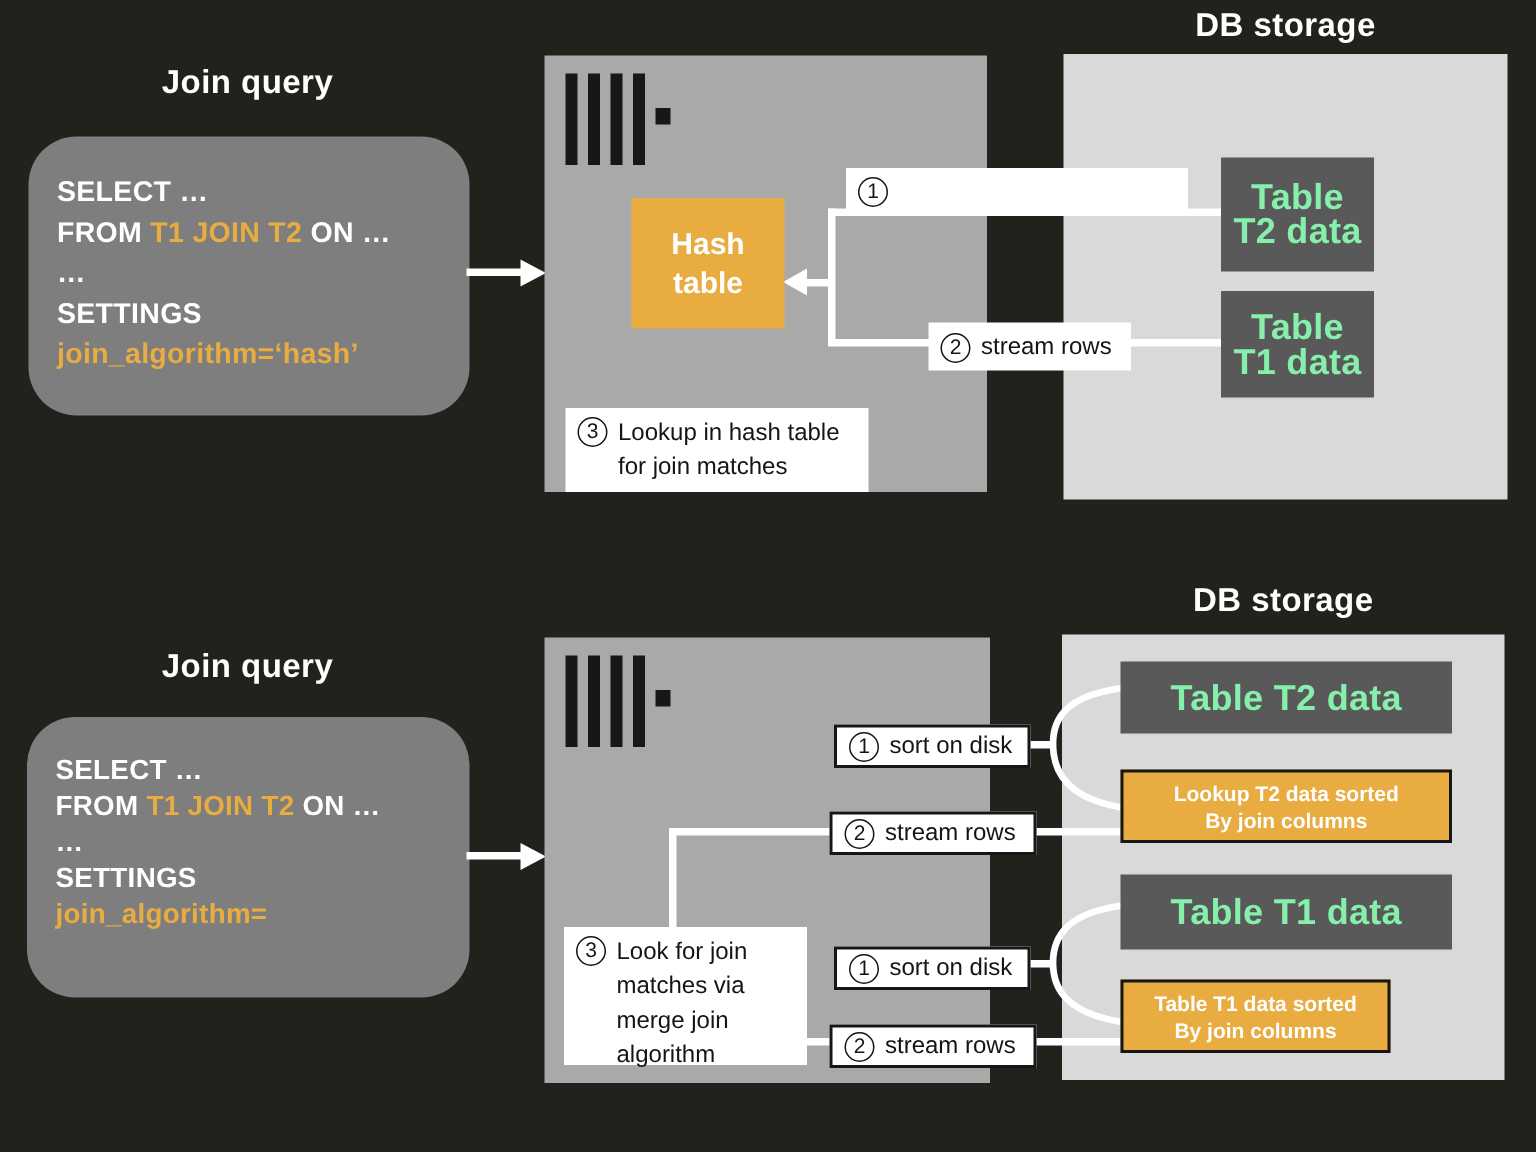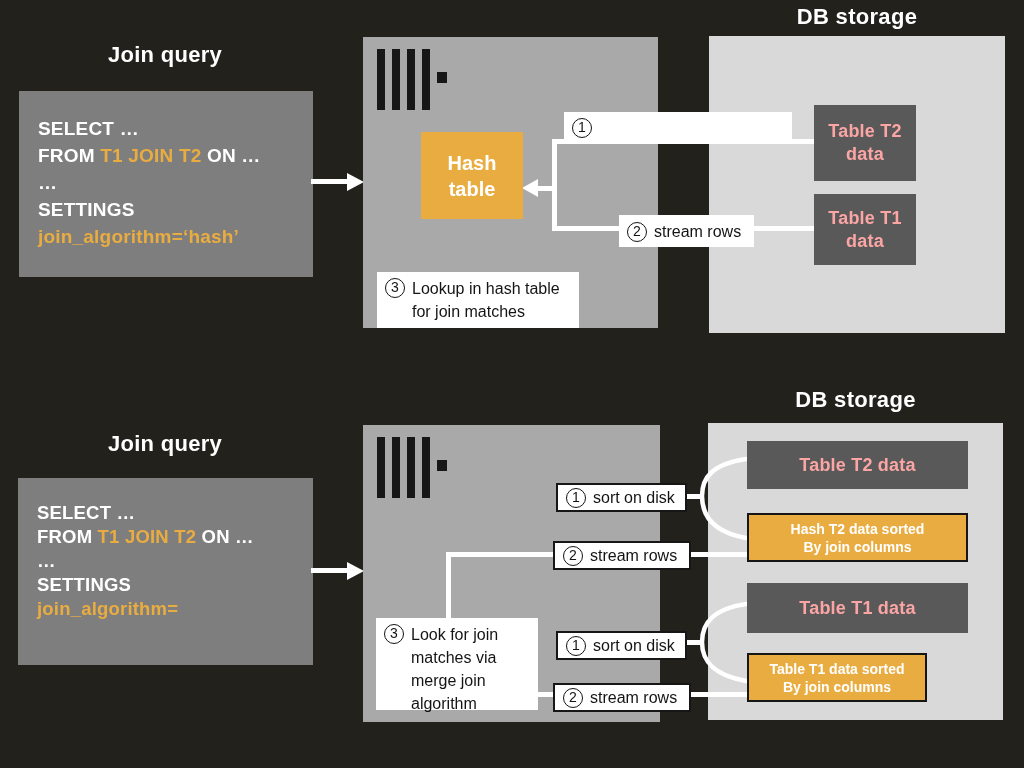--- a/index.html
+++ b/index.html
@@ -8,21 +8,21 @@
     position:relative; width:1024px; height:768px;
     background:#22211c; overflow:hidden;
     font-family:"Liberation Sans", sans-serif;
   }
   .sec-title {
     position:absolute; color:#ffffff; font-size:22px; font-weight:bold;
     text-align:center; letter-spacing:.3px;
   }
   .qbox {
     position:absolute; background:#7e7e7e; color:#ffffff;
-    font-size:19px; font-weight:bold; padding:24px 0 0 19px; letter-spacing:.2px;
+    font-size:19px; font-weight:bold; padding:24px 0 0 19px; letter-spacing:.2px;border-radius:32px;
   }
   .qbox .sqline { line-height:27px; white-space:pre; }
   .qbox2 { font-size:18.5px; padding-top:23px; }
   .qbox2 .sqline { line-height:24px; }
   .accent { color:#e9ac41; }
   .server { position:absolute; background:#a9a9a9; }
   .storage { position:absolute; background:#d9d9d9; }
   .logo { position:absolute; width:72px; height:62px; }
   .logo .bar { position:absolute; top:0; width:8px; height:61px; background:#171717; }
   .logo .dot { position:absolute; left:60px; top:23px; width:10px; height:11px; background:#171717; }
@@ -37,22 +37,22 @@
     border-top:9px solid transparent; border-bottom:9px solid transparent;
     border-right:16px solid #ffffff;
   }
   .hashbox {
     position:absolute; background:#e9ac41; color:#ffffff; font-weight:bold;
     font-size:20px; display:flex; align-items:center; justify-content:center;
     text-align:center;
   }
   .hashbox span { width:72px; line-height:26px; }
   .darkbox {
-    position:absolute; background:#595959; color:#fca5a5; font-weight:bold;
-    font-size:18px; display:flex; align-items:center; justify-content:center;
+    position:absolute; background:#595959; color:#86efac; font-weight:bold;
+    font-size:24px; display:flex; align-items:center; justify-content:center;
     text-align:center; letter-spacing:.2px;
   }
   .darkbox span { line-height:23px; }
   .orangebox {
     position:absolute; background:#e9ac41; border:2px solid #161616;
     color:#ffffff; font-weight:bold; font-size:14px; text-align:center;
     display:flex; flex-direction:column; align-items:center; justify-content:center;
   }
   .orangebox div { line-height:18px; }
   .callout {
@@ -161,21 +161,21 @@
   <div class="line" style="left:685px; top:494px; width:19px; height:4.5px;"></div>
   <div class="line" style="left:446px; top:552px; width:302px; height:4.5px;"></div>
   <div class="line" style="left:446px; top:552px; width:4.5px; height:68px;"></div>
   <div class="line" style="left:685px; top:640px; width:19px; height:4.5px;"></div>
   <div class="line" style="left:537px; top:692px; width:211px; height:4.5px;"></div>
 
   <div class="darkbox" style="left:747px; top:441px; width:221px; height:48px;">
     <span>Table T2 data</span>
   </div>
   <div class="orangebox" style="left:747px; top:513px; width:221px; height:49px;">
-    <div>Hash T2 data sorted</div>
+    <div>Lookup T2 data sorted</div>
     <div>By join columns</div>
   </div>
   <div class="darkbox" style="left:747px; top:583px; width:221px; height:50px;">
     <span>Table T1 data</span>
   </div>
   <div class="orangebox" style="left:747px; top:653px; width:180px; height:49px;">
     <div>Table T1 data sorted</div>
     <div>By join columns</div>
   </div>
 

